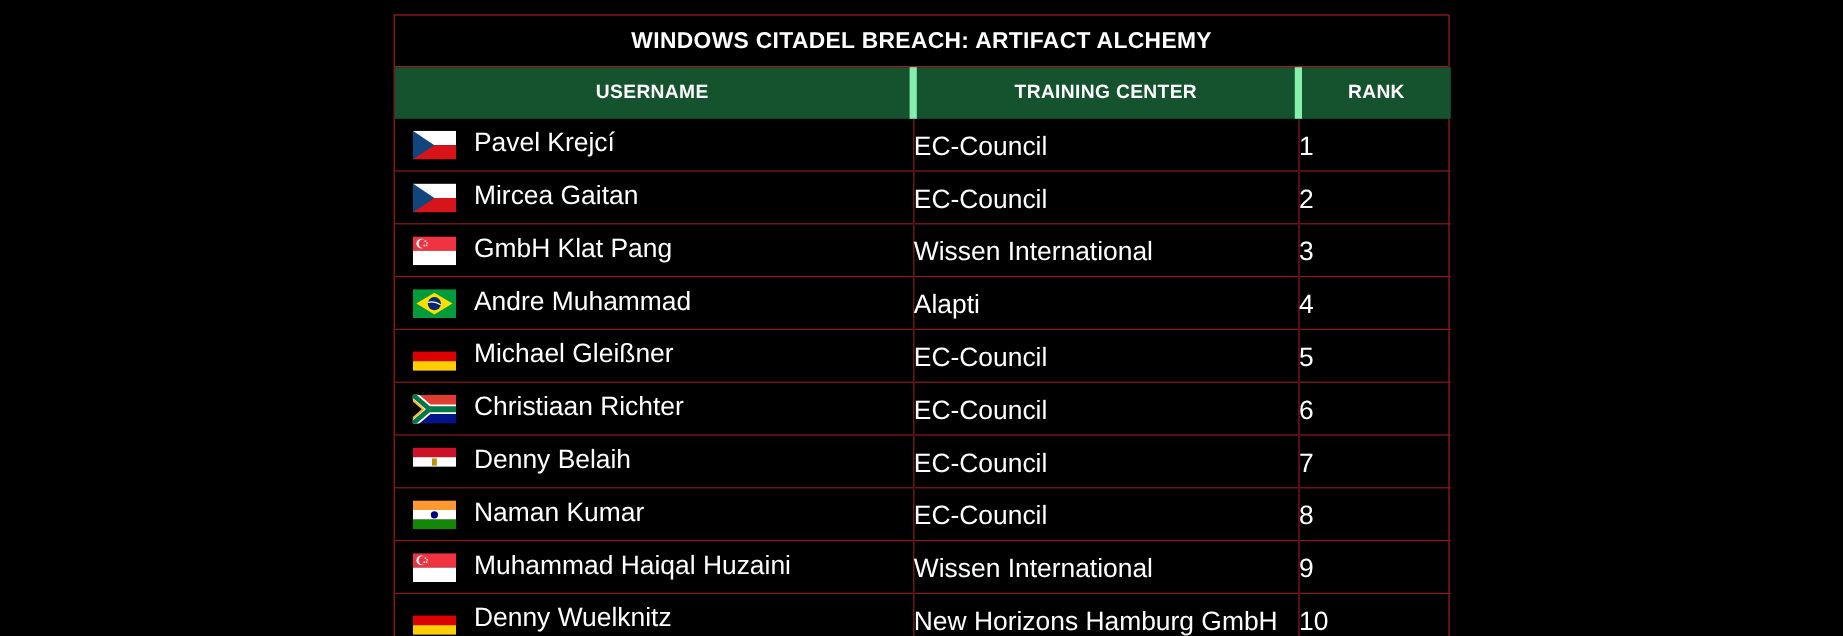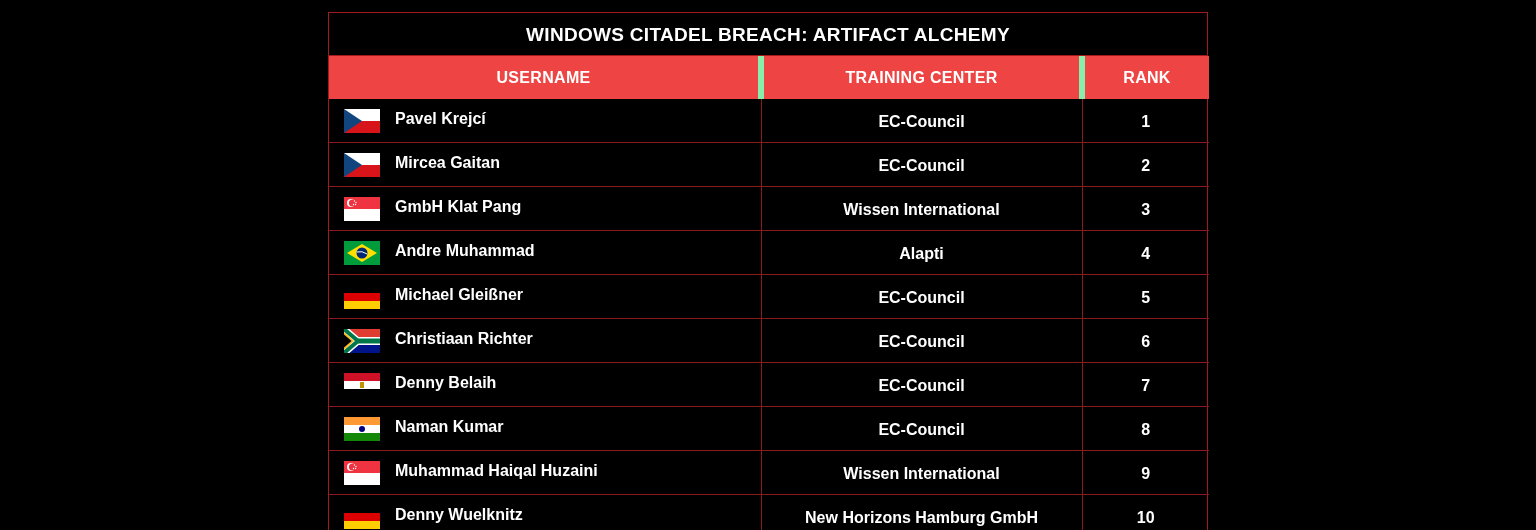--- a/index.html
+++ b/index.html
@@ -3,27 +3,27 @@
 <meta charset="utf-8">
 <style>
   html, body { margin: 0; padding: 0; background: #000; }
   body { width: 1536px; height: 530px; position: relative; overflow: hidden;
          font-family: "Liberation Sans", "DejaVu Sans", sans-serif; color: #fff; }
   .board { position: absolute; left: 328px; top: 12px; width: 880px;
            border: 1px solid #a01a1e; box-sizing: border-box; }
   .title { height: 42px; line-height: 44px; text-align: center; font-weight: bold;
            font-size: 19px; letter-spacing: 0.3px; border-bottom: 1px solid #a01a1e; }
   table { border-collapse: collapse; width: 100%; table-layout: fixed; }
-  th { background: #ef4444; height: 43px; font-size: 16px; font-weight: bold;
+  th { background: #14532d; height: 43px; font-size: 16px; font-weight: bold;
        letter-spacing: 0.3px; color: #fff; padding: 0; margin-top: 24px; }
   th + th { border-left: 6px solid #86efac; }
-  td { height: 41px; border-top: 1px solid #8a1a1d; padding: 0; font-size: 16px; font-weight: bold; }
+  td { height: 41px; border-top: 1px solid #8a1a1d; padding: 0; font-size: 22px; }
   tbody tr:first-child td { border-top: none; }
   td + td { border-left: 1px solid #8a1a1d; }
-  td.center { text-align: center; padding-top: 2px; }
+  td.center { padding-top: 2px; }
   .ucell { display: flex; align-items: center; padding-left: 15px; }
   .name { margin-left: 15px; margin-top: -4px; }
   .flag { width: 36px; height: 24px; display: block; flex: none; }
   col.c1 { width: 432px; } col.c2 { width: 321px; } col.c3 { width: 127px; }
 </style>
 </head>
 <body>
 
 <div class="board">
   <div class="title">WINDOWS CITADEL BREACH: ARTIFACT ALCHEMY</div>

